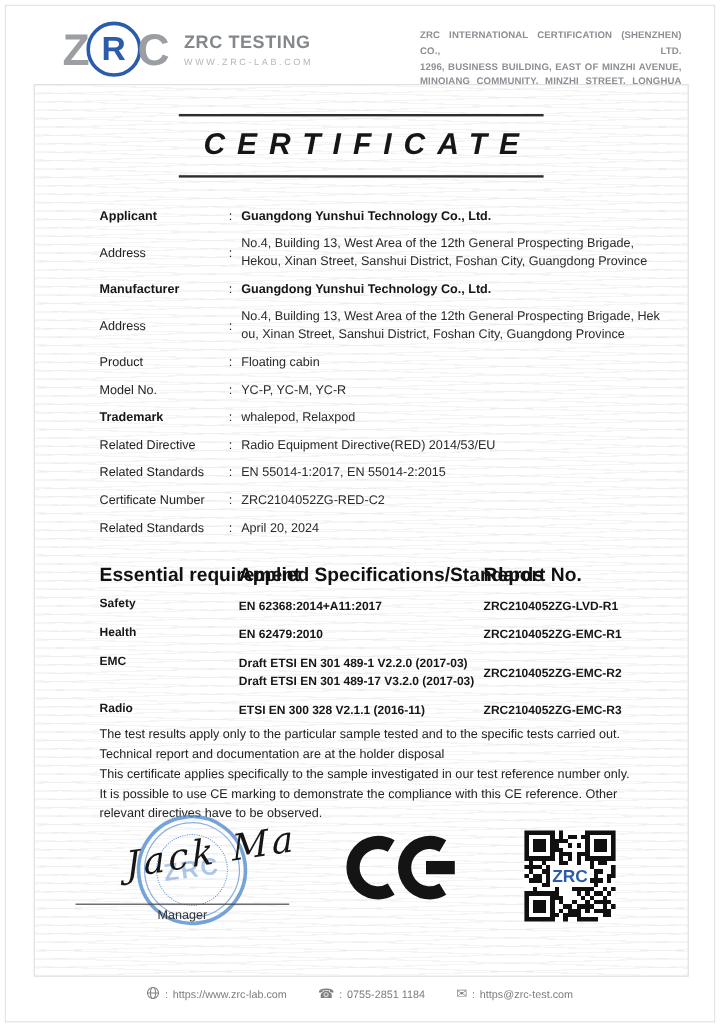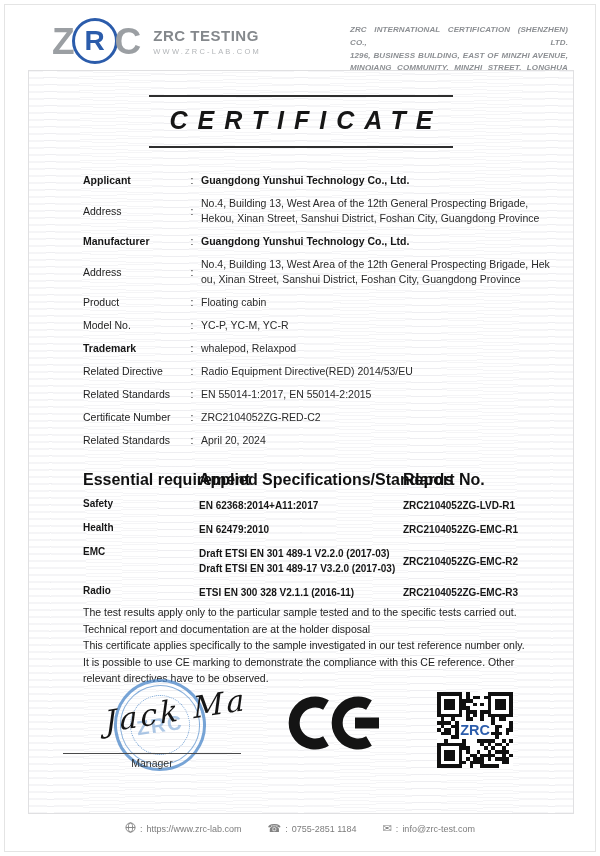--- a/index.html
+++ b/index.html
@@ -11,21 +11,21 @@
   .logo-wrap{position:absolute;left:52px;top:18px;display:flex;align-items:center;}
   .logo-mark{display:flex;align-items:center;}
   .logo-letter{font-size:37px;font-weight:700;color:#9b9fa3;line-height:1;}
   .logo-ring{width:40px;height:40px;border:3px solid #2b5cab;border-radius:50%;
              display:flex;align-items:center;justify-content:center;margin:0 -3px;background:transparent;}
   .logo-ring .logo-letter{color:#2b5cab;font-size:28px;}
   .brand-block{margin-left:12px;}
   .brand-name{font-size:15px;font-weight:700;color:#84888c;letter-spacing:.5px;}
   .brand-site{font-size:7.5px;color:#b2b5b8;letter-spacing:2.2px;margin-top:3px;}
   .company-info{position:absolute;right:32px;top:24px;width:218px;font-size:8px;
-                font-weight:600;color:#8c8f93;line-height:1.6;letter-spacing:.1px;font-style:italic;}
+                font-weight:600;color:#8c8f93;line-height:1.6;letter-spacing:.1px;}
   .cline.j{text-align:justify;text-align-last:justify;}
 
   
   .panel{position:absolute;left:28px;top:70px;width:544px;height:742px;
          border:1px solid #e0e0e2;background:
          repeating-linear-gradient(1.6deg, rgba(222,222,228,.30) 0 1px, transparent 1px 7px),
          repeating-linear-gradient(-1.6deg, rgba(222,222,228,.30) 0 1px, transparent 1px 7px),
          #ffffff;}
 
   .title-block{position:absolute;left:120px;top:24px;width:304px;text-align:center;
@@ -489,15 +489,15 @@
     <span>https://www.zrc-lab.com</span>
   </div>
   <div class="f-item">
     <span class="f-glyph">☎</span>
     <span>:</span>
     <span>0755-2851 1184</span>
   </div>
   <div class="f-item">
     <span class="f-glyph">✉</span>
     <span>:</span>
-    <span>info@zrc-test.com</span>
+    <span>https@zrc-test.com</span>
   </div>
 </div>
 
 </body></html>

